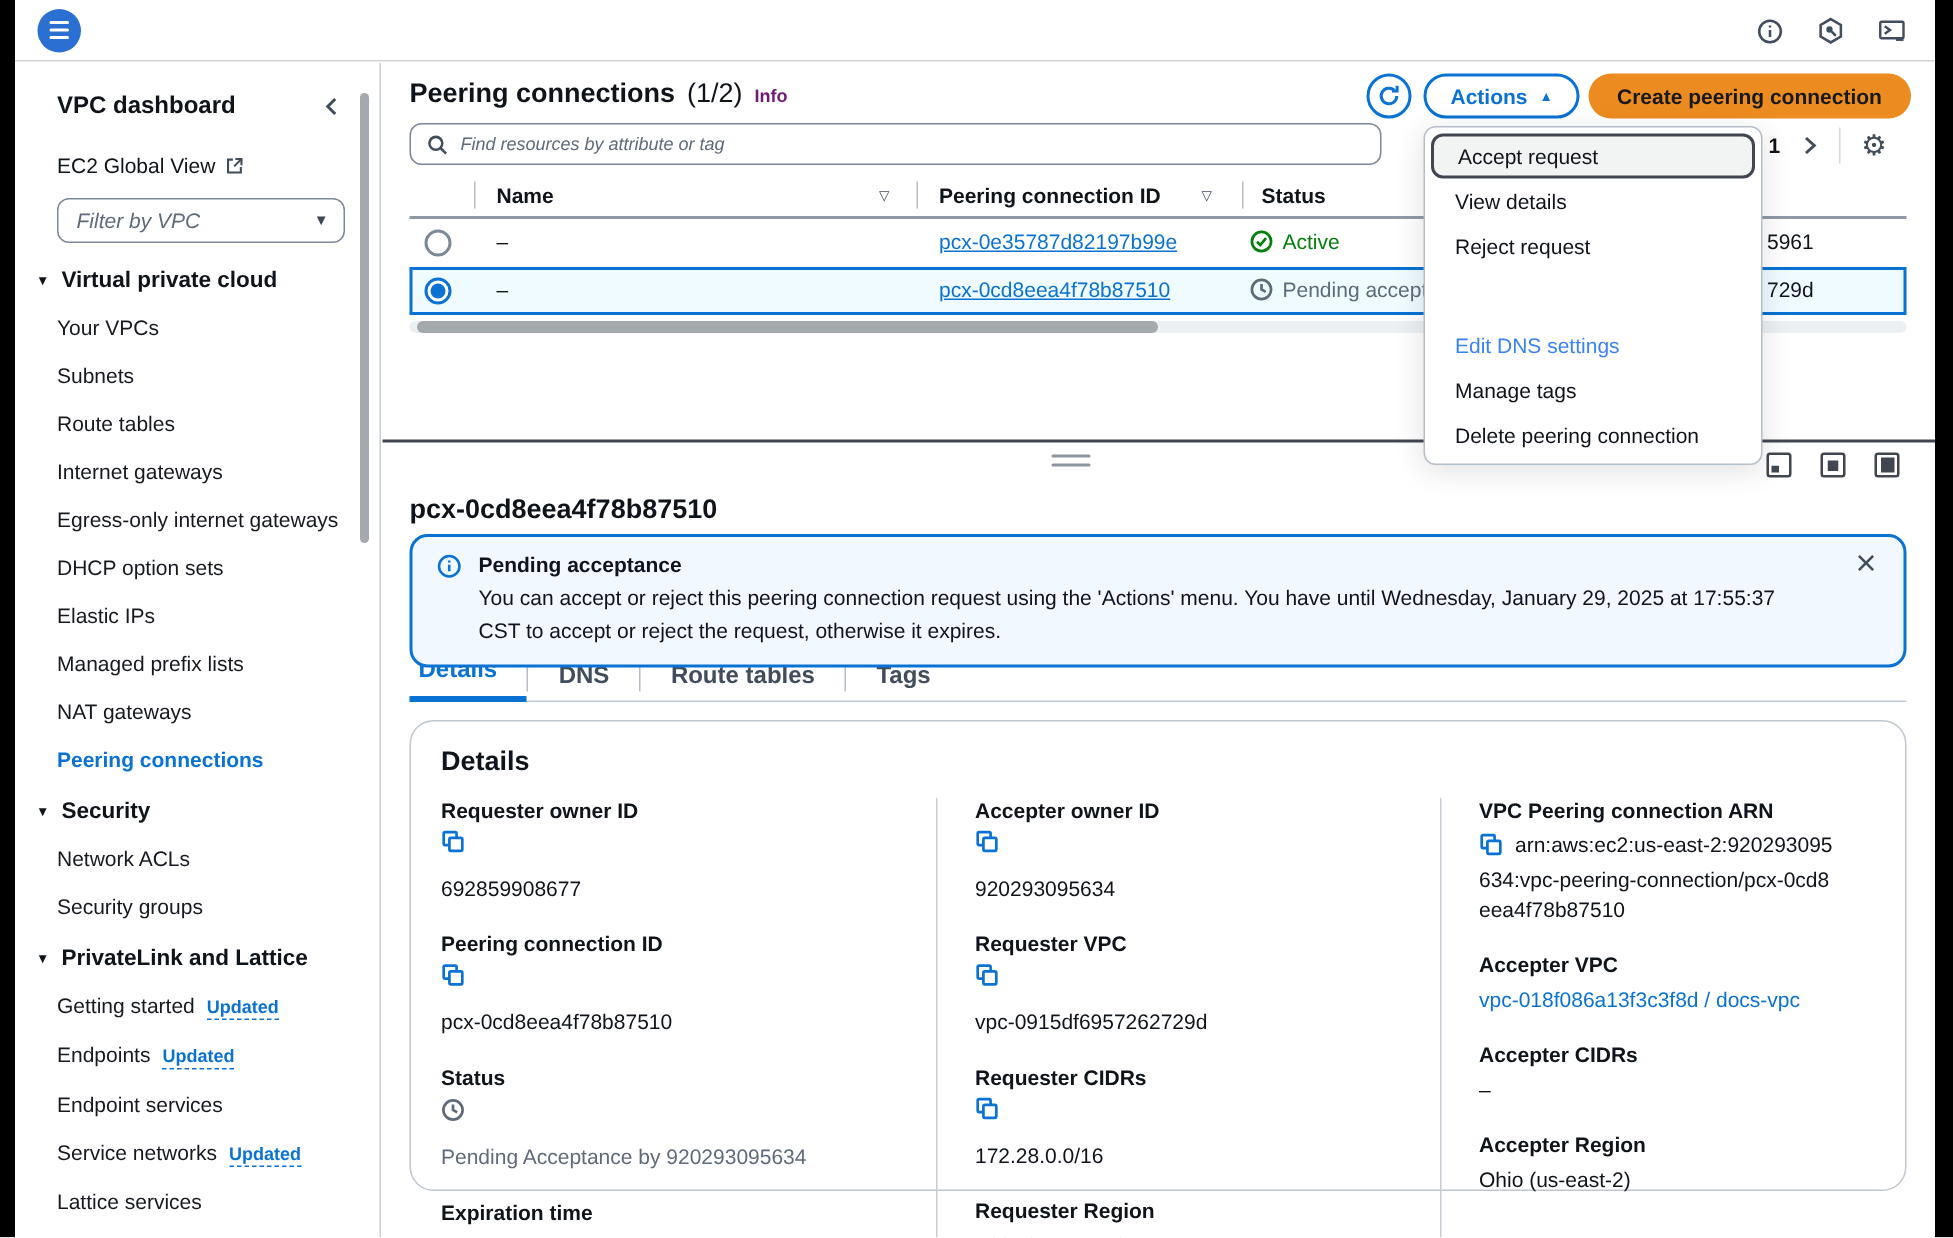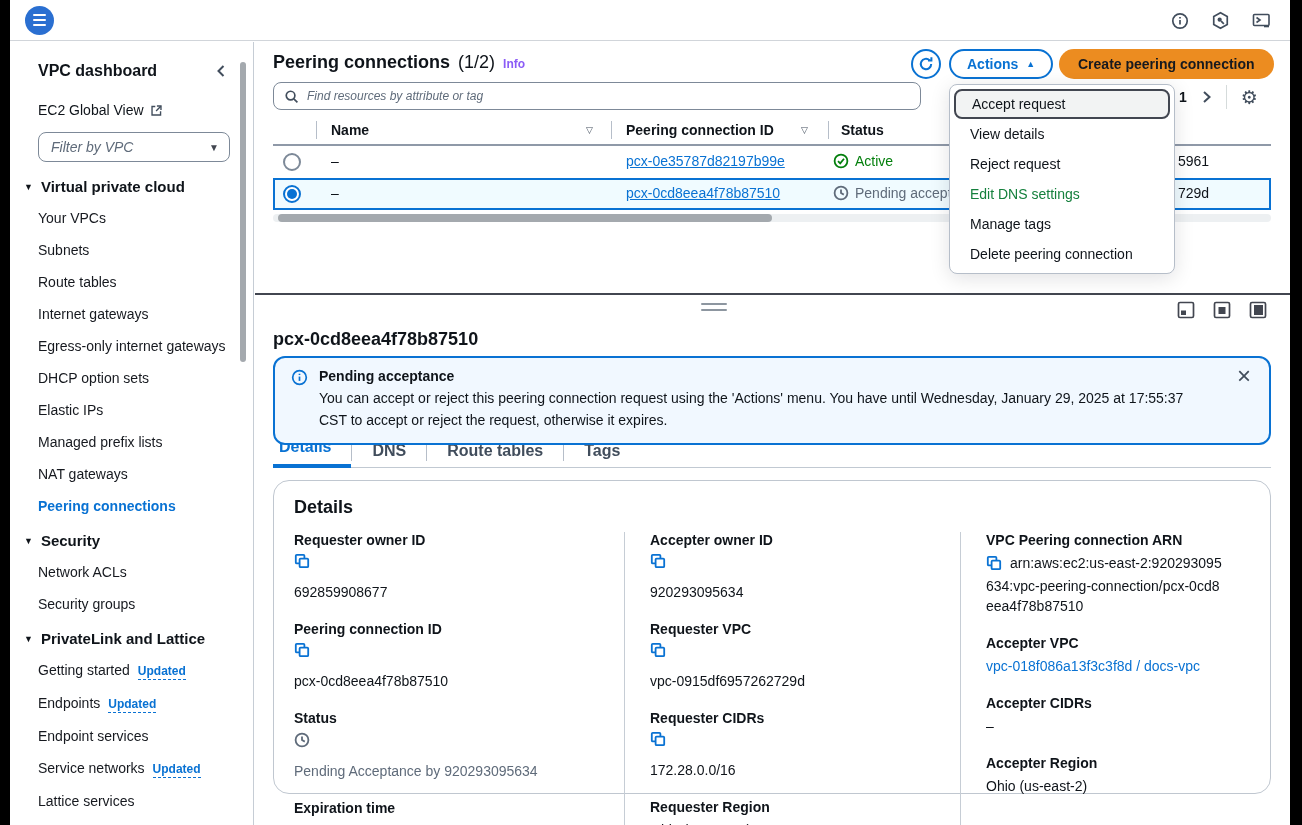--- a/index.html
+++ b/index.html
@@ -34,21 +34,21 @@
   .sb-item.active { color:#0972d3; font-weight:bold; }
   .badge { font-size:12px; font-weight:bold; color:#0972d3; border-bottom:1px dashed #0972d3; margin-left:8px; padding-bottom:1px; cursor:pointer; }
   .badge:empty { display:none; border:none; margin:0; }
   .sb-scrollthumb { position:absolute; right:7px; top:20px; width:6px; height:300px; border-radius:3px; background:#a4a9ae; }
 
   
   .main { position:absolute; left:255px; top:42px; right:12px; bottom:0; background:#fff; }
   .m-titlerow { position:absolute; left:18px; top:10px; display:flex; align-items:baseline; gap:8px; white-space:nowrap; }
   .m-title { font-size:18px; font-weight:bold; }
   .m-count { font-size:18px; font-weight:normal; }
-  .m-info { font-size:12px; font-weight:bold; color:#8b5cf6; cursor:pointer; }
+  .m-info { font-size:12px; font-weight:bold; color:#701a75; cursor:pointer; }
   .refresh-btn { position:absolute; left:656px; top:7px; width:30px; height:30px; border:2px solid #0972d3; border-radius:50%; background:#fff; display:flex; align-items:center; justify-content:center; cursor:pointer; }
   .actions-btn { position:absolute; left:694px; top:7px; height:30px; padding:0 16px; border:2px solid #0972d3; border-radius:18px; background:#fff; color:#0972d3; font-weight:bold; font-size:14px; display:flex; align-items:center; gap:8px; cursor:pointer; }
   .actions-btn .caret { font-size:9px; }
   .create-btn { position:absolute; left:804px; top:7px; height:30px; padding:0 19px; border:none; border-radius:18px; background:#ec8c20; color:#16191f; font-weight:bold; font-size:14px; display:flex; align-items:center; cursor:pointer; font-family:inherit; }
   .search { position:absolute; left:18px; top:40px; width:648px; height:28px; border:1px solid #7d8998; border-radius:8px; background:#fff; display:flex; align-items:center; padding:0 10px; gap:8px; }
   .search input { border:none; outline:none; flex:1; font-size:12px; font-family:inherit; color:#0f141a; background:transparent; }
   .search input::placeholder { font-style:italic; color:#5f6b7a; opacity:1; }
   .pagination { position:absolute; left:924px; top:42px; height:26px; display:flex; align-items:center; gap:14px; z-index:4; }
   .page-num { font-size:14px; font-weight:bold; }
   .pag-sep { width:1px; height:24px; background:#d5dbdb; }
@@ -69,21 +69,21 @@
   .status { display:flex; align-items:center; gap:6px; white-space:nowrap; }
   .status.active { color:#037f0c; }
   .status.pending { color:#5f6b7a; }
   .hscroll { position:absolute; left:18px; top:172px; width:998px; height:8px; border-radius:4px; background:#edf0f2; z-index:1; }
   .hscroll .thumb { position:absolute; left:5px; top:0; width:494px; height:8px; border-radius:4px; background:#a4a9ae; cursor:grab; }
 
   
   .menu { position:absolute; left:694px; top:42px; width:226px; background:#fff; border:1px solid #b6bec9; border-radius:8px; box-shadow:0 4px 20px rgba(0,7,22,.12); padding:4px 0; z-index:50; }
   .menu-item { height:30px; line-height:30px; padding:0 20px; font-size:14px; color:#0f141a; cursor:pointer; white-space:nowrap; }
   .menu-item.highlighted { margin:0 4px; border:2px solid #424650; border-radius:8px; background:#f2f3f3; line-height:26px; padding:0 16px; }
-  .menu-item.disabled { color:#15803d; cursor:default; }
+  .menu-item.disabled { color:#3b82f6; cursor:default;margin-top:36px; }
 
   
   .split-line { position:absolute; left:0; right:0; top:251px; height:2px; background:#424650; z-index:2; }
   .split-handle { position:absolute; left:446px; top:261px; width:26px; cursor:row-resize; }
   .split-handle span { display:block; width:26px; height:2px; background:#8d96a0; border-radius:1px; margin-bottom:4px; }
   .layout-icons { position:absolute; left:922px; top:259px; display:flex; gap:18px; }
   .layout-icons svg { cursor:pointer; }
 
   .p-title { position:absolute; left:18px; top:287px; font-size:18px; font-weight:bold; }
   .banner { position:absolute; left:18px; top:314px; width:998px; border:2px solid #0972d3; border-radius:12px; background:#f1f8ff; padding:10px 56px 12px 14px; z-index:1; }

